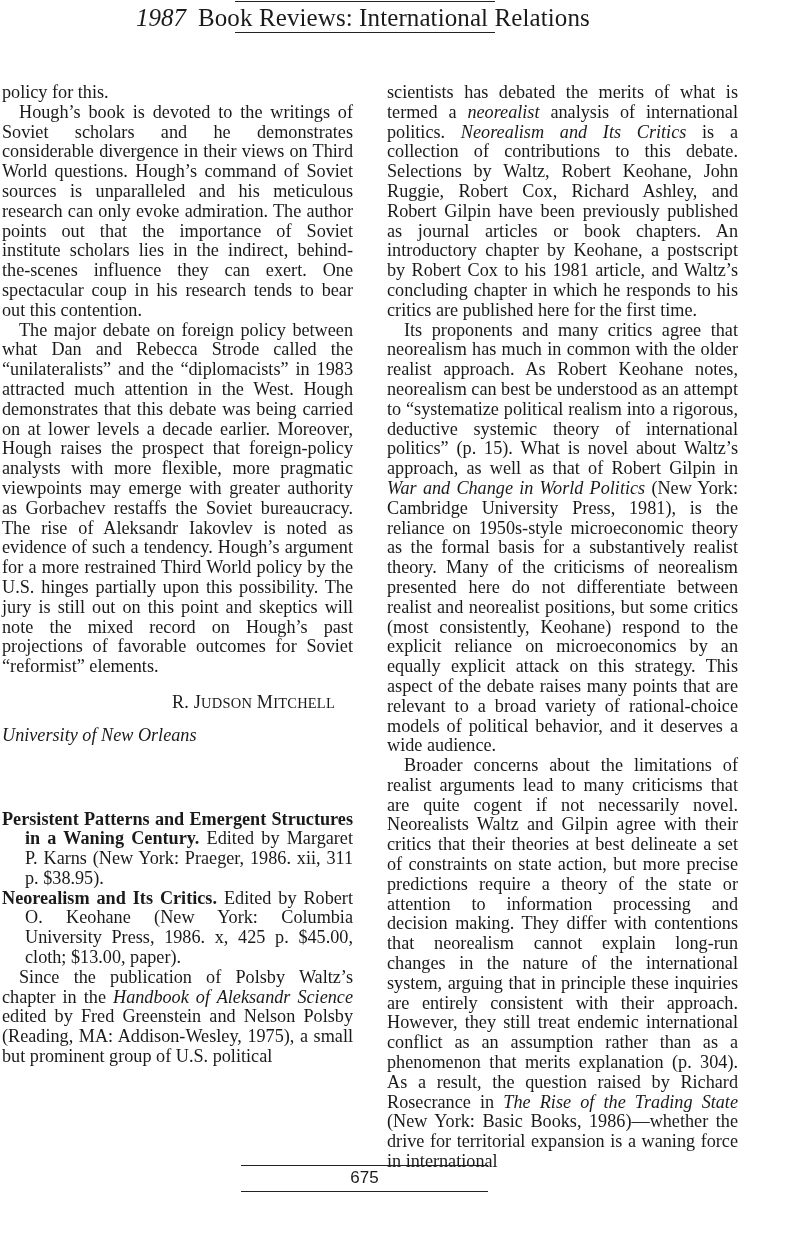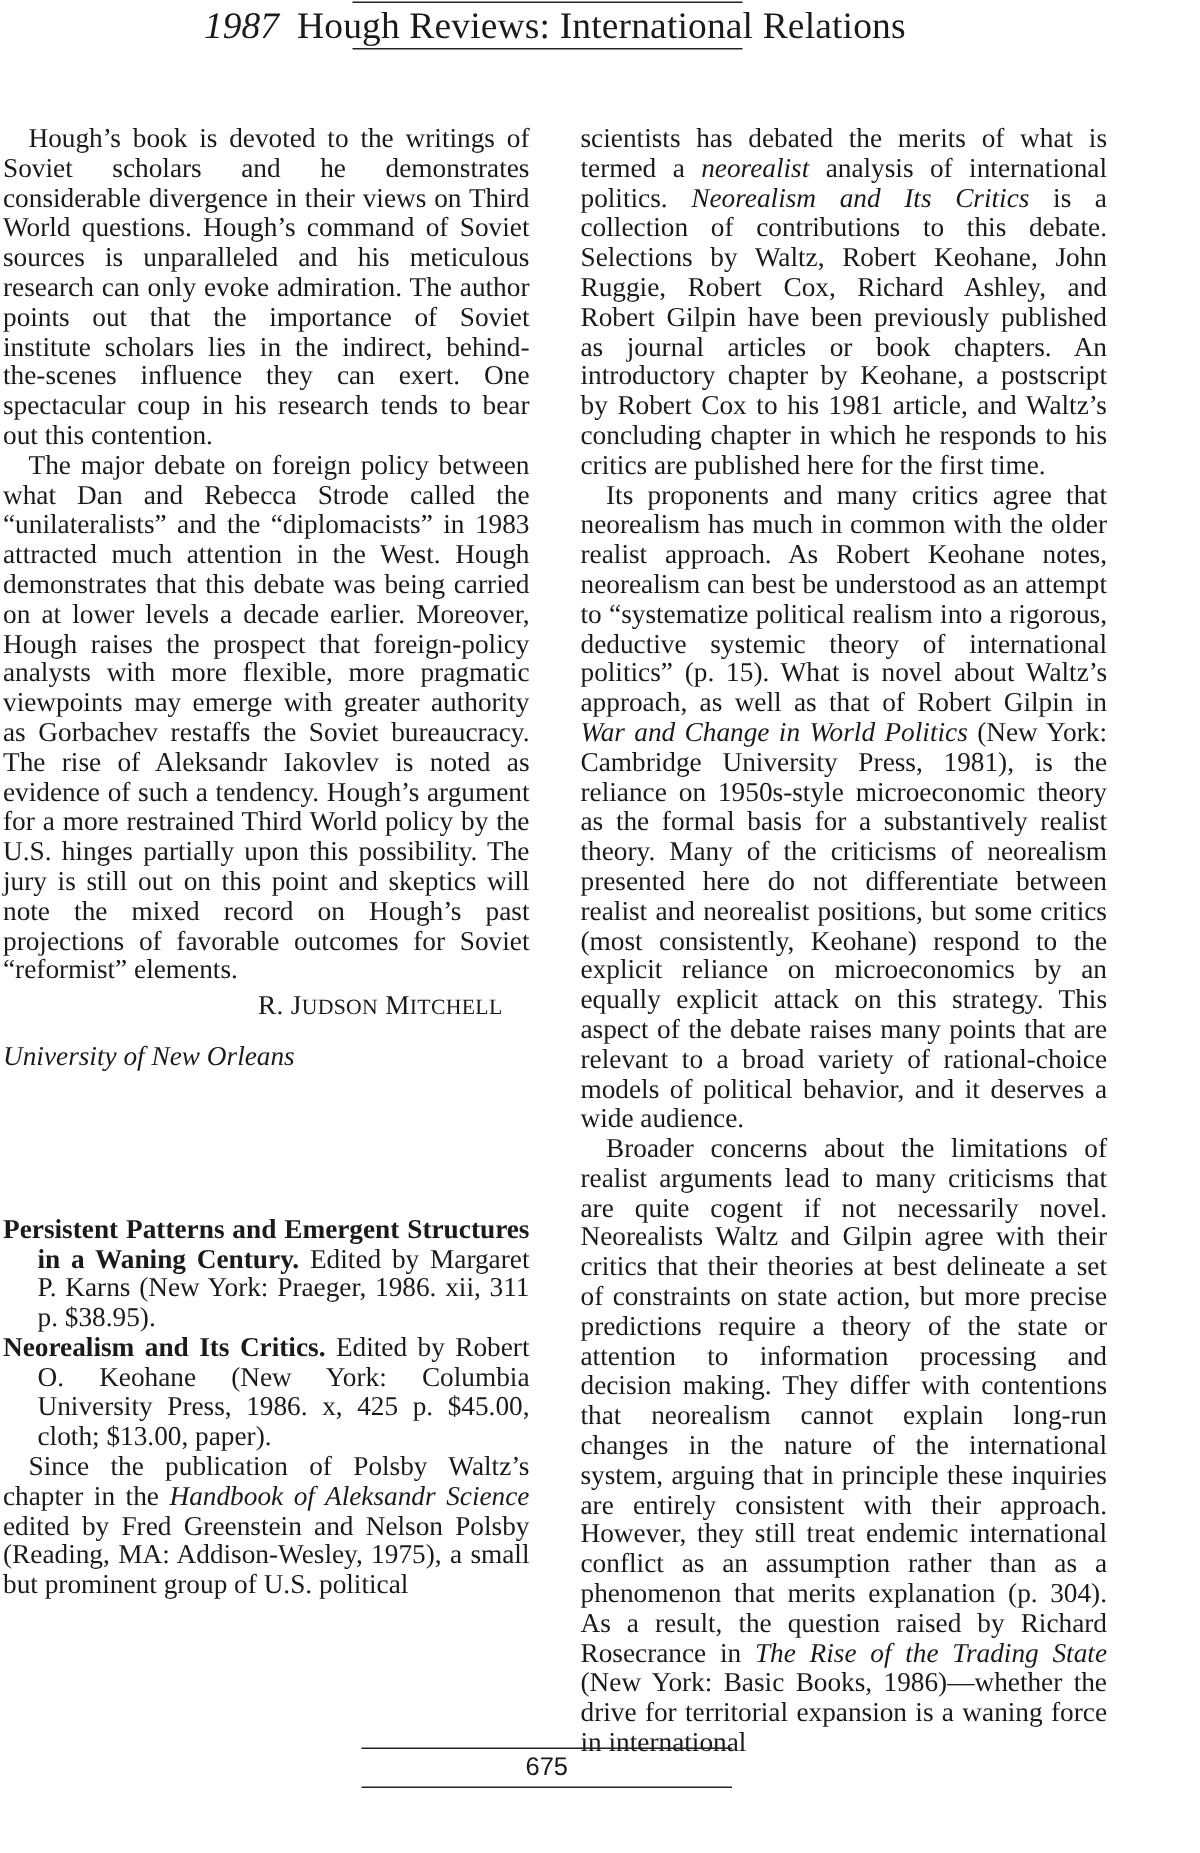--- a/index.html
+++ b/index.html
@@ -63,33 +63,33 @@
   .col-right { left: 387px; }
 
   .column p {
     margin: 0;
     text-indent: 17px;
   }
   .column p.no-indent { text-indent: 0; }
 
   .signature {
     text-align: right;
-    margin: 4px 18px 0 0;
+    margin: 16px 18px 0 0;
     font-size: 18.2px;
     line-height: 19.8px;
     letter-spacing: 0.2px;
   }
   .sig-sc { font-size: 14.5px; }
   .affiliation {
     font-style: italic;
     margin-top: 12px;
     text-align: left;
   }
   .book-list {
-    margin-top: 95px;
+    margin-top: 64px;
   }
   .book-entry {
     padding-left: 23px;
     text-indent: -23px;
     text-align: justify;
     text-align-last: left;
   }
   .book-title {
     font-weight: bold;
   }
@@ -124,25 +124,26 @@
     line-height: 20px;
     font-family: "Liberation Sans", "DejaVu Sans", sans-serif;
   }
 </style>
 </head>
 <body>
 
 <div class="page-header">
   <div class="header-rule top"></div>
   <span class="header-year">1987</span>
-  <span class="header-title">Hough Reviews: International Relations</span>
+  <span class="header-title">Book Reviews: International Relations</span>
   <div class="header-rule bottom"></div>
 </div>
 
 <div class="column col-left">
+  <p class="no-indent">policy for this.</p>
   <p>Hough’s book is devoted to the writings of Soviet scholars and he demonstrates considerable divergence in their views on Third World questions. Hough’s command of Soviet sources is unparalleled and his meticulous research can only evoke admiration. The author points out that the importance of Soviet institute scholars lies in the indirect, behind-the-scenes influence they can exert. One spectacular coup in his research tends to bear out this contention.</p>
   <p>The major debate on foreign policy between what Dan and Rebecca Strode called the “unilateralists” and the “diplomacists” in 1983 attracted much attention in the West. Hough demonstrates that this debate was being carried on at lower levels a decade earlier. Moreover, Hough raises the prospect that foreign-policy analysts with more flexible, more pragmatic viewpoints may emerge with greater authority as Gorbachev restaffs the Soviet bureaucracy. The rise of Aleksandr Iakovlev is noted as evidence of such a tendency. Hough’s argument for a more restrained Third World policy by the U.S. hinges partially upon this possibility. The jury is still out on this point and skeptics will note the mixed record on Hough’s past projections of favorable outcomes for Soviet “reformist” elements.</p>
 
   <div class="signature"><span>R. J</span><span class="sig-sc">UDSON</span> <span>M</span><span class="sig-sc">ITCHELL</span></div>
   <div class="affiliation">University of New Orleans</div>
 
   <div class="book-list">
     <div class="book-entry"><span class="book-title">Persistent Patterns and Emergent Structures in a Waning Century.</span><span> Edited by Margaret P. Karns (New York: Praeger, 1986. xii, 311 p. $38.95).</span></div>
     <div class="book-entry"><span class="book-title">Neorealism and Its Critics.</span><span> Edited by Robert O. Keohane (New York: Columbia University Press, 1986. x, 425 p. $45.00, cloth; $13.00, paper).</span></div>
   </div>

